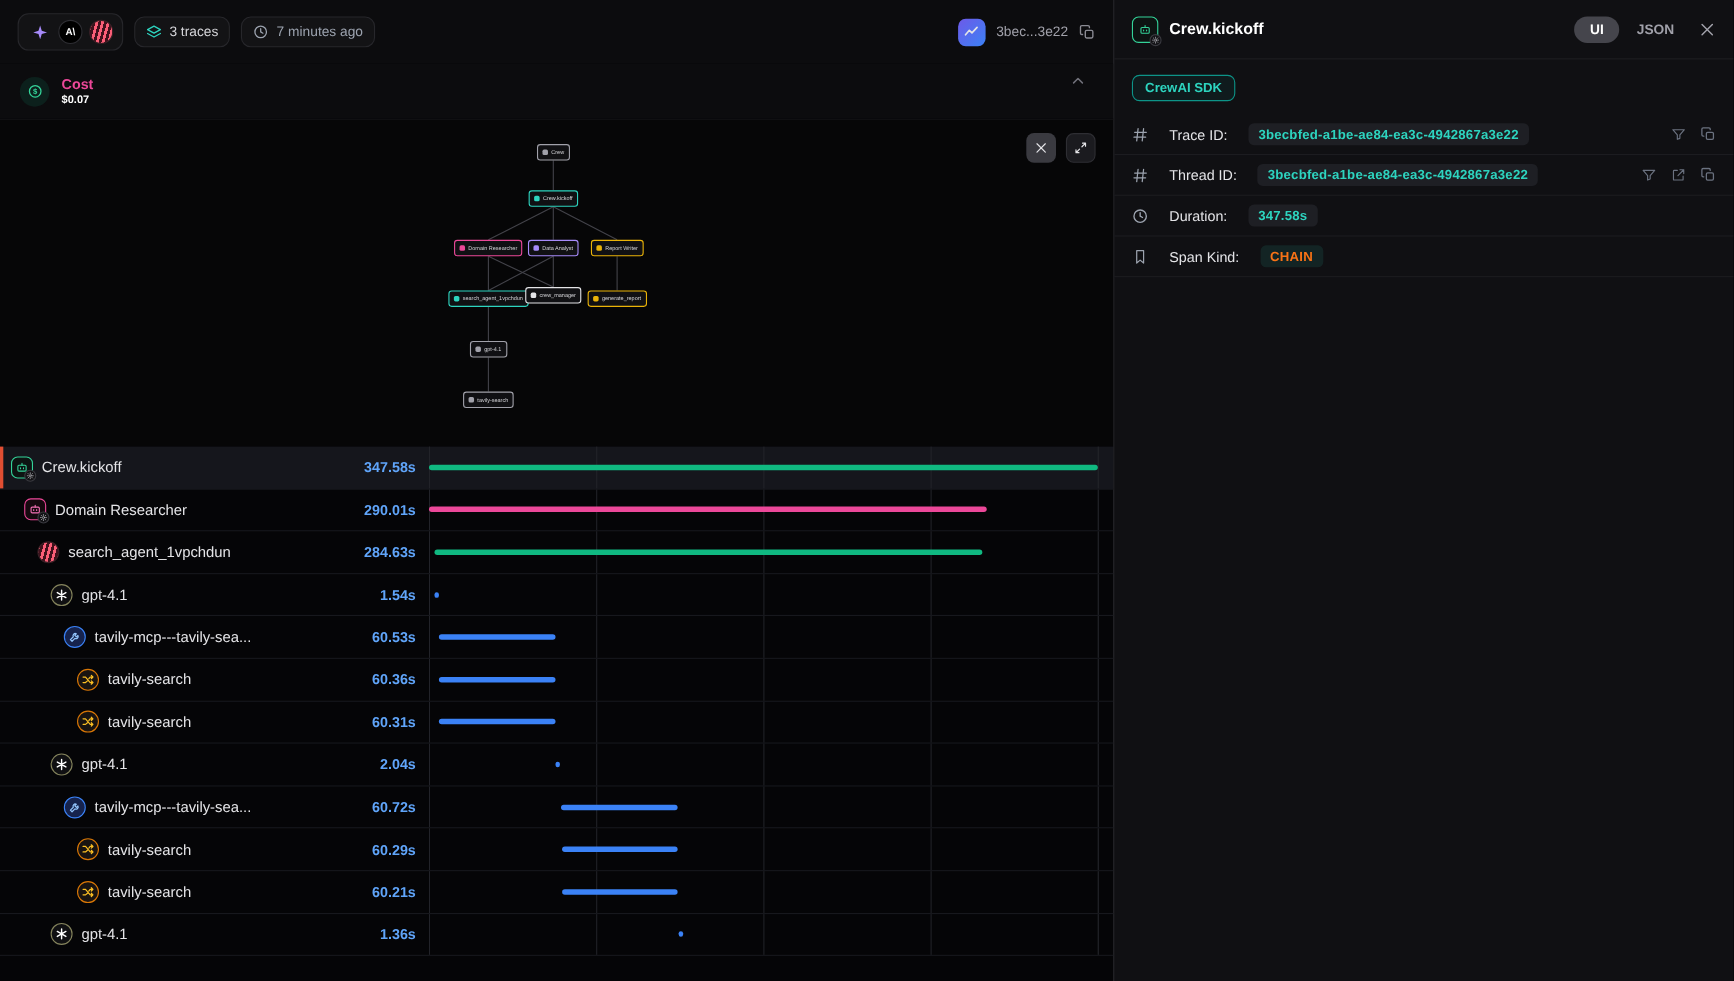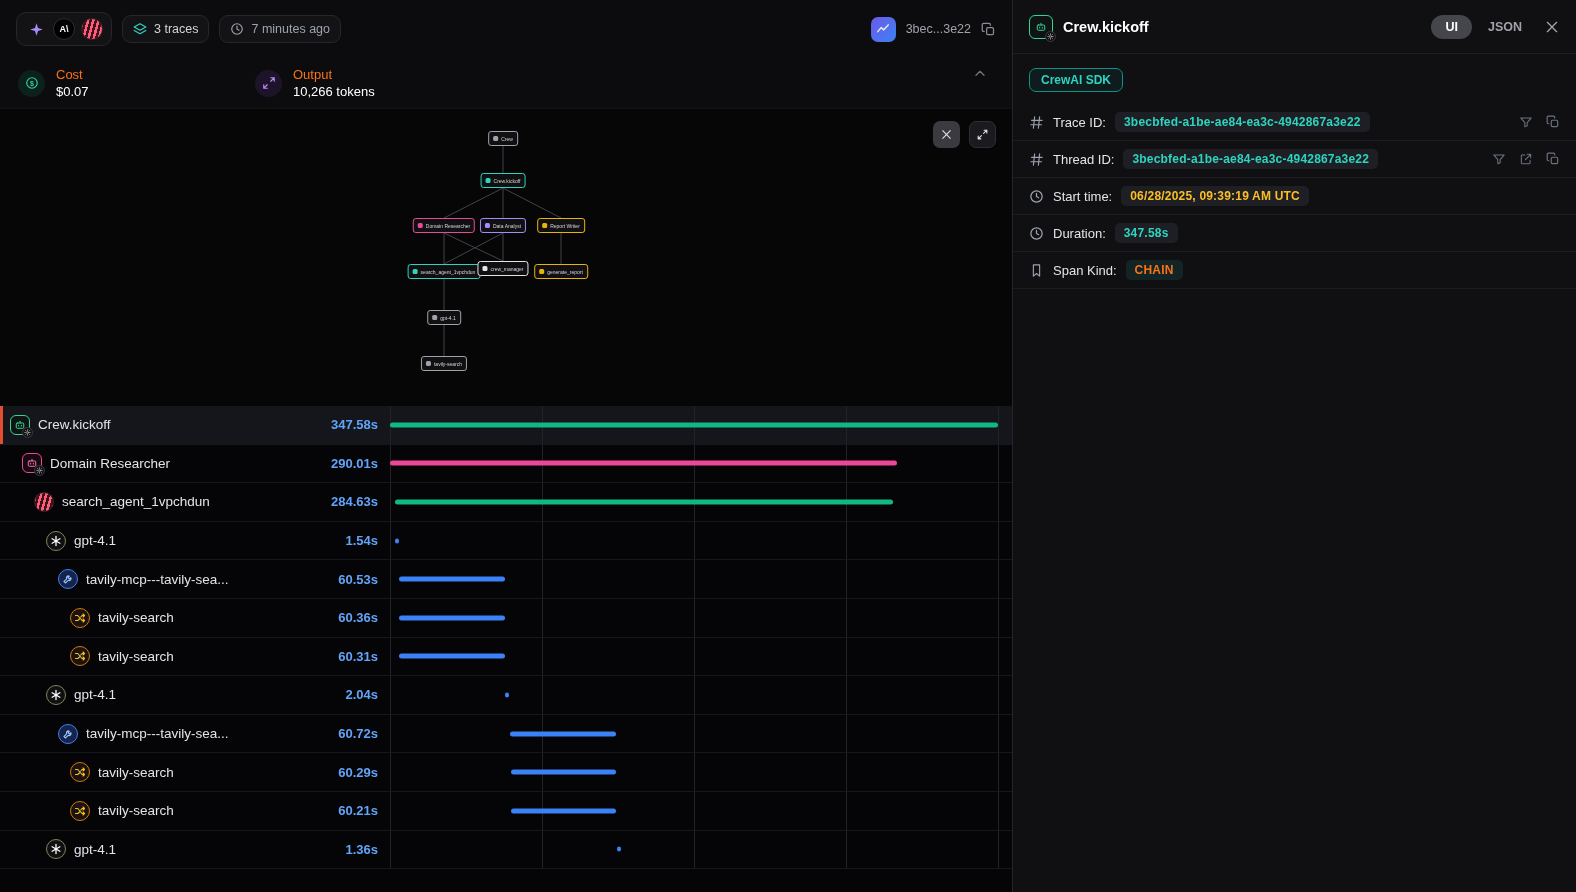--- a/index.html
+++ b/index.html
@@ -30,22 +30,22 @@
   .top-right{margin-left:auto;display:flex;align-items:center;gap:10px}
   .chart-btn{width:25px;height:25px;border-radius:7px;background:linear-gradient(135deg,#6d5ae8,#3b82f6);display:flex;align-items:center;justify-content:center;cursor:pointer}
   .trace-id{color:#a1a1aa;font-size:12.5px}
   .copy-top{width:15px;height:15px;color:#8b8b93;cursor:pointer}
 
   
   .stats{height:50px;display:flex;align-items:center;padding:0 18px;position:relative;background:#0c0c0e}
   .stats-items{display:flex;align-items:center;width:100%}
   .stat{display:flex;align-items:center;gap:11px}
   .stat-ic{width:27px;height:27px;border-radius:50%;display:flex;align-items:center;justify-content:center}
-  .stat-label{font-size:13px;font-weight:400;color:#f97316}
-  .stat-value{font-size:13px;font-weight:400;color:#fff;margin-top:2px}
+  .stat-label{font-size:13px;font-weight:700;color:#ec4899}
+  .stat-value{font-size:10px;font-weight:700;color:#fff;margin-top:2px}
   .chev-up{position:absolute;right:24px;top:8px;width:16px;height:16px;color:#71717a;cursor:pointer}
 
   
   .graph{height:298px;position:relative;background:#060607;border-top:1px solid #121214}
   .edges{position:absolute;left:0;top:0;width:1008px;height:298px}
   .node{position:absolute;transform:translateX(-50%);height:15px;background:#101013;border:1px solid var(--c);border-radius:3px;display:flex;align-items:center;gap:3px;padding:0 4px;font-size:5px;color:#d4d4d8;white-space:nowrap;cursor:pointer;z-index:2}
   .ndot{width:5px;height:5px;border-radius:1.5px;background:var(--c);flex:0 0 5px}
   .graph-ctrl{position:absolute;top:12px;right:16px;display:flex;gap:9px;z-index:3}
   .gbtn{width:27px;height:27px;border-radius:7px;background:#3a3a40;color:#e4e4e7;display:flex;align-items:center;justify-content:center;cursor:pointer}
   .gbtn.dark{background:#1b1b1f;border:1px solid #2e2e33}
@@ -79,21 +79,21 @@
   
   .side-header{display:flex;align-items:center;gap:10px;height:54px;padding:0 16px;border-bottom:1px solid #1e1e22}
   .side-header .ic{width:24px;height:24px;flex:0 0 24px}
   .side-title{font-size:14.5px;font-weight:700;color:#fff}
   .toggle{margin-left:auto;display:flex;align-items:center;gap:16px}
   .ui-pill{background:#45454c;color:#fff;border-radius:999px;padding:5px 14px;font-size:12.5px;font-weight:600;cursor:pointer}
   .json-btn{color:#a1a1aa;font-size:12.5px;font-weight:600;cursor:pointer}
   .close-btn{width:16px;height:16px;color:#a1a1aa;margin-left:6px;cursor:pointer}
   .sdk-row{display:flex;justify-content:flex-start;padding:14px 16px 12px}
   .sdk-badge{border:1px solid #0d9488;color:#2dd4bf;background:rgba(20,184,166,.07);border-radius:7px;padding:4px 11px;font-size:12px;font-weight:700}
-  .field{display:flex;align-items:center;gap:9px;height:37px;padding:0 16px;border-bottom:1px solid #1c1c20}
+  .field{display:flex;align-items:center;gap:19px;height:37px;padding:0 16px;border-bottom:1px solid #1c1c20}
   .f-ic{width:15px;height:15px;color:#9ca3af;flex:0 0 15px}
   .f-label{font-size:13px;color:#e4e4e7;white-space:nowrap}
   .chip{border-radius:5px;padding:3px 9px;font-size:12px;font-weight:600;white-space:nowrap;letter-spacing:.2px}
   .f-actions{margin-left:auto;display:flex;gap:13px;color:#6b7280}
   .f-actions span{width:14px;height:14px;cursor:pointer}
   .attr-row{display:flex;align-items:center;gap:10px;height:46px;padding:0 16px;border-bottom:1px solid #1c1c20;cursor:pointer}
   .attr-ic{width:15px;height:15px;color:#7edcd0}
   .attr-label{font-size:13.5px;font-weight:700;color:#fff}
   .attr-chev{margin-left:auto;width:16px;height:16px;color:#a1a1aa}
 </style>
@@ -159,33 +159,20 @@
               <span class="g14" data-icon="dollar">
                 <svg viewBox="0 0 24 24" fill="none" stroke="currentColor" stroke-width="2" stroke-linecap="round" stroke-linejoin="round">
                   <circle cx="12" cy="12" r="9"></circle>
                   <text x="12" y="16.3" font-size="12" font-weight="bold" fill="currentColor" stroke="none" text-anchor="middle">$</text>
                 </svg>
               </span>
             </span>
             <div>
               <div class="stat-label">Cost</div>
               <div class="stat-value">$0.07</div>
-            </div>
-          </div>
-          <div class="stat" style="width:258px">
-            <span class="stat-ic" style="color:#c084fc;background:rgba(168,85,247,0.12)">
-              <span class="g14" data-icon="arrowsOut">
-                <svg viewBox="0 0 24 24" fill="none" stroke="currentColor" stroke-width="2" stroke-linecap="round" stroke-linejoin="round">
-                  <path d="M15 3h6v6M9 21H3v-6M21 3l-6 6M3 21l6-6"></path>
-                </svg>
-              </span>
-            </span>
-            <div>
-              <div class="stat-label">Output</div>
-              <div class="stat-value">10,266 tokens</div>
             </div>
           </div>
         </div>
       <span class="chev-up" data-icon="chevUp">
           <svg viewBox="0 0 24 24" fill="none" stroke="currentColor" stroke-width="2" stroke-linecap="round" stroke-linejoin="round">
             <path d="M6 14l6-6 6 6"></path>
           </svg>
         </span>
     </div>
 
@@ -527,31 +514,20 @@
             </span>
           </span>
         </div>
         <div class="field">
           <span class="f-ic" data-icon="clock">
             <svg viewBox="0 0 24 24" fill="none" stroke="currentColor" stroke-width="2" stroke-linecap="round" stroke-linejoin="round">
               <circle cx="12" cy="12" r="9"></circle>
               <path d="M12 7v5l3.5 2"></path>
             </svg>
           </span>
-          <span class="f-label">Start time:</span>
-          <span class="chip" style="color:#fbbf24;background:#1e1f24">06/28/2025, 09:39:19 AM UTC</span>
-          <span class="f-actions"></span>
-        </div>
-        <div class="field">
-          <span class="f-ic" data-icon="clock">
-            <svg viewBox="0 0 24 24" fill="none" stroke="currentColor" stroke-width="2" stroke-linecap="round" stroke-linejoin="round">
-              <circle cx="12" cy="12" r="9"></circle>
-              <path d="M12 7v5l3.5 2"></path>
-            </svg>
-          </span>
           <span class="f-label">Duration:</span>
           <span class="chip" style="color:#2dd4bf;background:#1e1f24">347.58s</span>
           <span class="f-actions"></span>
         </div>
         <div class="field">
           <span class="f-ic" data-icon="bookmark">
             <svg viewBox="0 0 24 24" fill="none" stroke="currentColor" stroke-width="1.8" stroke-linecap="round" stroke-linejoin="round">
               <path d="M7 3h10v18l-5-4.2L7 21z"></path>
             </svg>
           </span>

